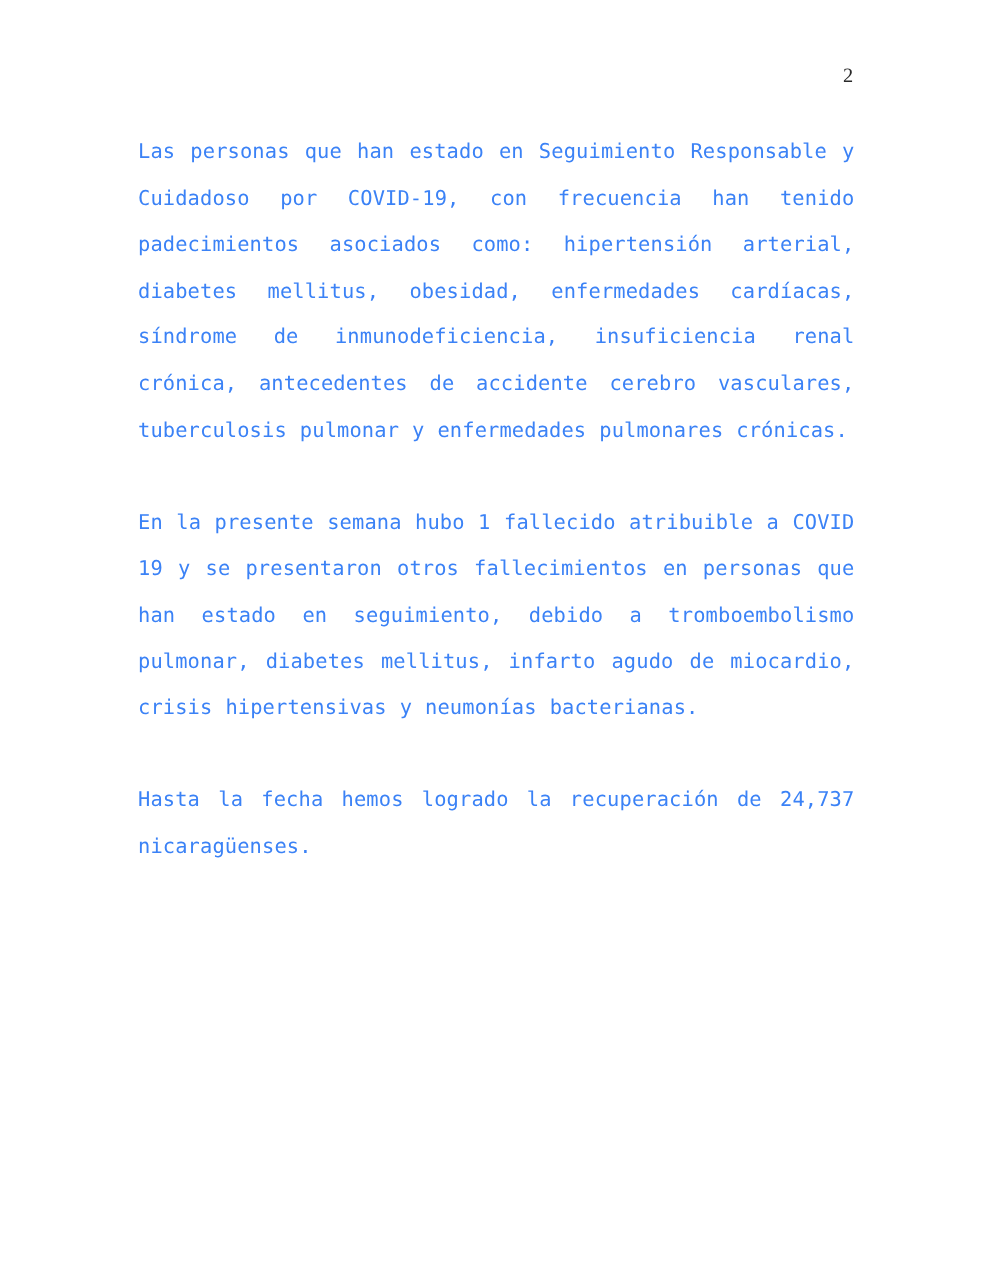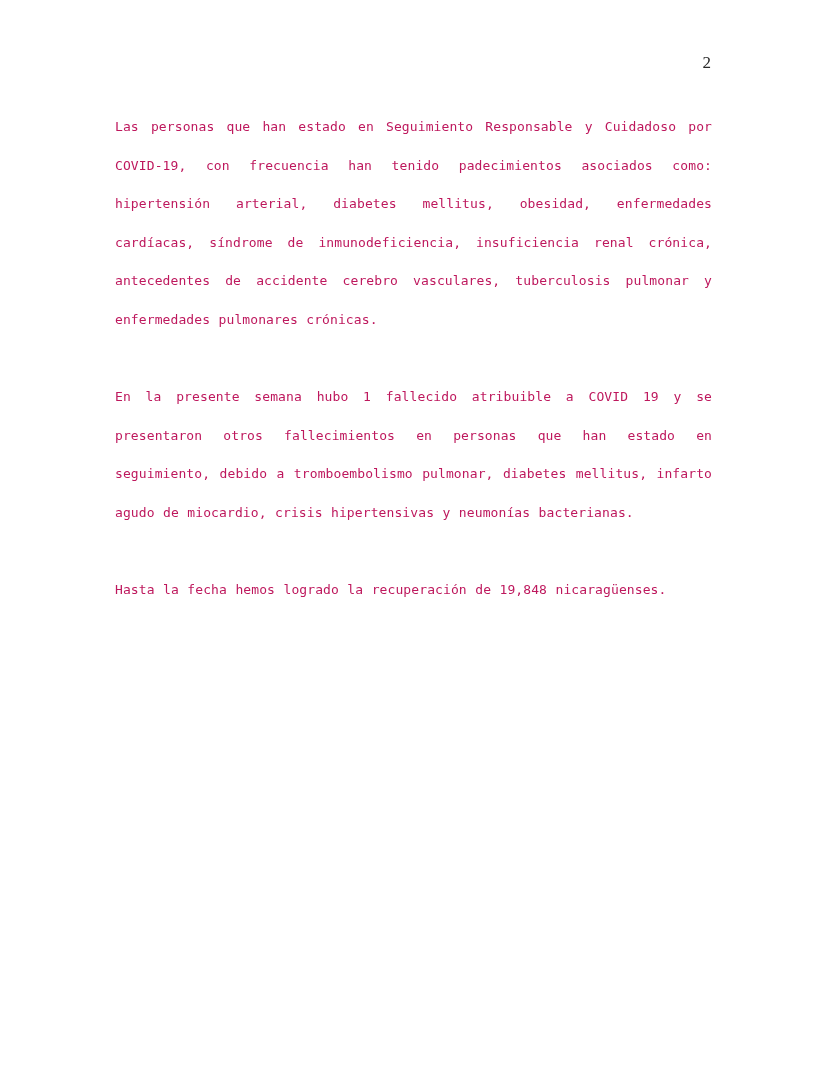--- a/index.html
+++ b/index.html
@@ -28,23 +28,23 @@
     color: #2a2a2a;
   }
   .content {
     position: absolute;
     top: 108px;
     left: 115px;
     width: 597px;
   }
   .para {
     font-family: "DejaVu Sans Mono", "Liberation Mono", monospace;
-    font-size: 13px;
+    font-size: 17px;
     line-height: 38.6px;
-    color: #be185d;
+    color: #3b82f6;
     text-align: justify;
     text-justify: inter-word;
     margin: 0 0 38.6px 0;
     letter-spacing: 0.1px;
     -webkit-hyphens: none;
     hyphens: none;
     word-spacing: 0.5px;
   }
   .para:last-child {
     margin-bottom: 0;
@@ -56,18 +56,18 @@
 <div class="page">
 
   <div class="page-number">2</div>
 
   <div class="content">
 
     <p class="para">Las personas que han estado en Seguimiento Responsable y Cuidadoso por COVID-19, con frecuencia han tenido padecimientos asociados como: hipertensión arterial, diabetes mellitus, obesidad, enfermedades cardíacas, síndrome de inmunodeficiencia, insuficiencia renal crónica, antecedentes de accidente cerebro vasculares, tuberculosis pulmonar y enfermedades pulmonares crónicas.</p>
 
     <p class="para">En la presente semana hubo 1 fallecido atribuible a COVID 19 y se presentaron otros fallecimientos en personas que han estado en seguimiento, debido a tromboembolismo pulmonar, diabetes mellitus, infarto agudo de miocardio, crisis hipertensivas y neumonías bacterianas.</p>
 
-    <p class="para">Hasta la fecha hemos logrado la recuperación de 19,848 nicaragüenses.</p>
+    <p class="para">Hasta la fecha hemos logrado la recuperación de 24,737 nicaragüenses.</p>
 
 
   </div>
 
 </div>
 
 </body></html>

